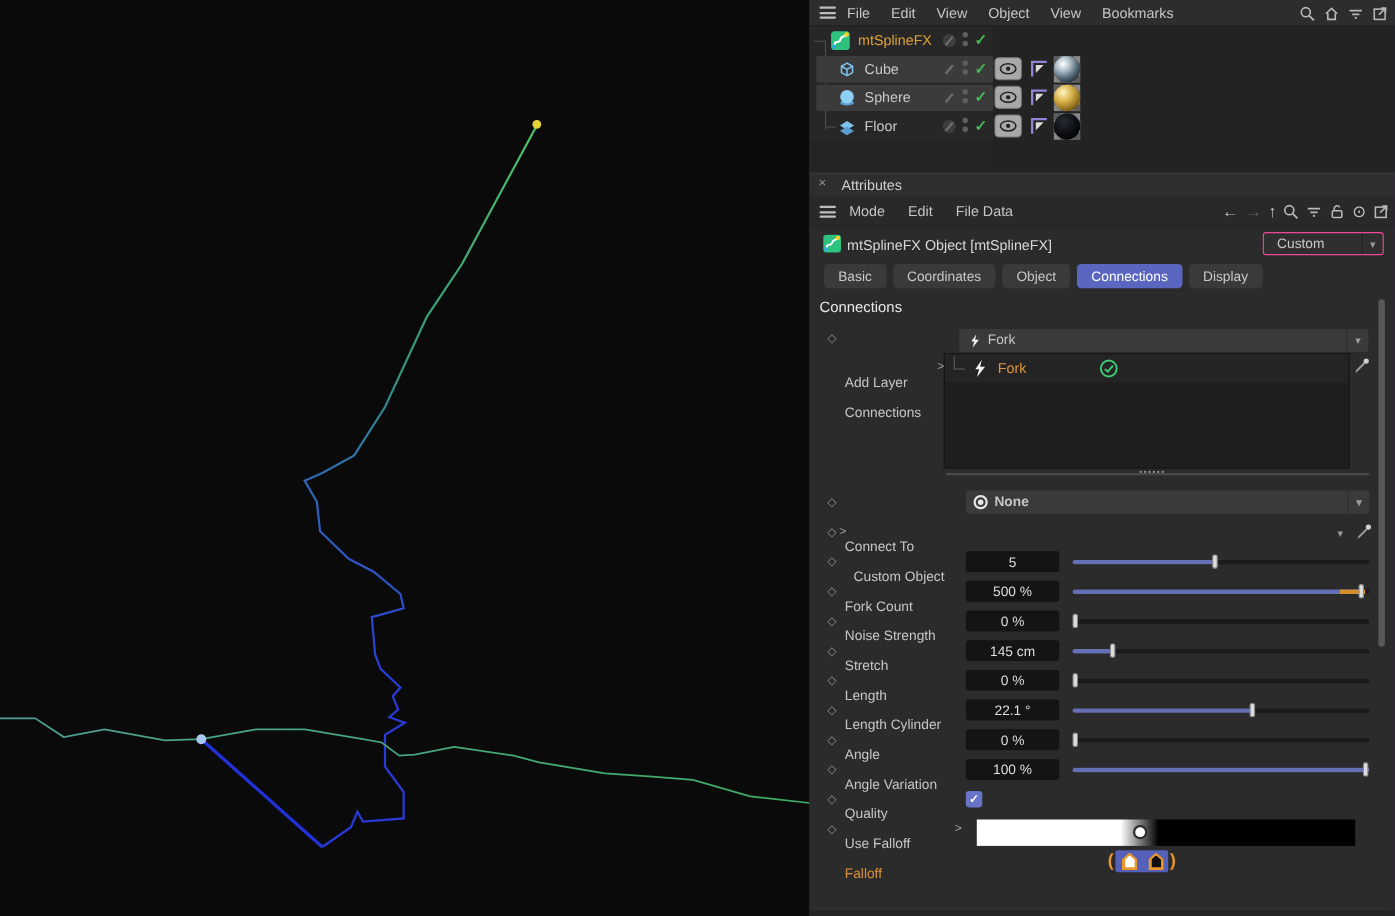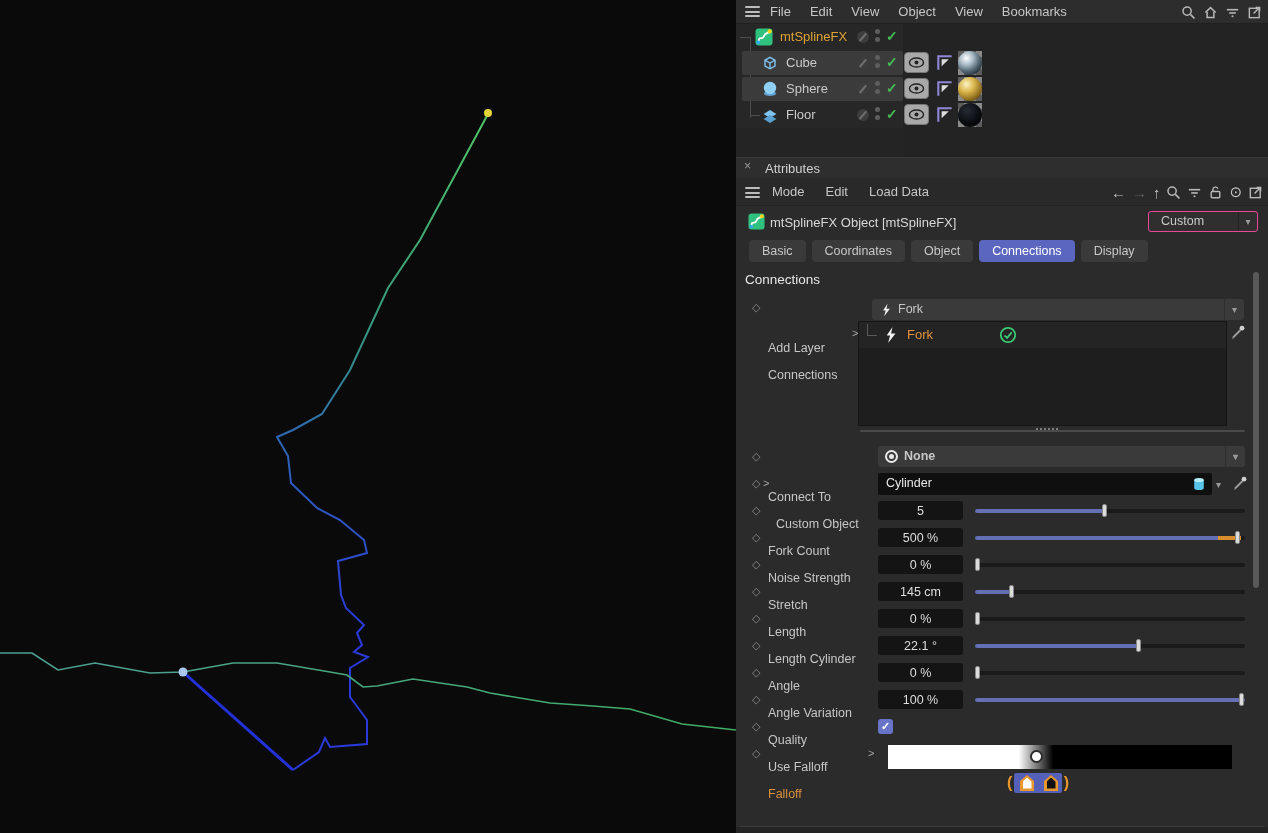--- a/index.html
+++ b/index.html
@@ -344,21 +344,21 @@
 
     <div id="attr-menu">
       <span class="hamburger">
           <div></div>
           <div></div>
           <div></div>
         </span>
       <nav id="attr-menu-items">
           <span class="menu-label">Mode</span>
           <span class="menu-label">Edit</span>
-          <span class="menu-label">Load Data</span>
+          <span class="menu-label">File Data</span>
         </nav>
       <div id="attr-toolbar">
         <span class="arrow-glyph">←</span>
         <span class="arrow-glyph dim">→</span>
         <span class="arrow-glyph">↑</span>
         <span class="tb-icon">
             <svg viewBox="0 0 16 16">
               <circle cx="6.5" cy="6.5" r="4.4" fill="none" stroke="#b8b8b8" stroke-width="1.6"></circle>
               <line x1="10" y1="10" x2="14.4" y2="14.4" stroke="#b8b8b8" stroke-width="1.8"></line>
             </svg>
@@ -464,27 +464,20 @@
             <div class="dd" style="left: 142px; top: 2px; width: 367px; font-weight: bold;">
               <span class="radio-ico"></span>
               <span class="dd-val">None</span>
               <span class="dd-arr">▾</span>
             </div>
           </div>
           <div class="param-row" style="top: 207px;">
             <span class="diamond">◇</span>
             <span class="caret-pre">&gt;</span>
             <span class="p-label" style="left: 40px;">Custom Object</span>
-            <div class="linkfield">
-              <span class="lf-val">Cylinder</span>
-              <span class="lf-cyl"><svg viewBox="0 0 16 16">
-                  <path d="M3.2 4 v8 a4.8 2 0 0 0 9.6 0 V4" fill="#57c3e8"></path>
-                  <ellipse cx="8" cy="4" rx="4.8" ry="2" fill="#b6ecfa"></ellipse>
-                </svg></span>
-            </div>
             <span class="lf-caret">▾</span>
             <span class="lf-dropper"><svg viewBox="0 0 16 16">
                 <line x1="3" y1="13.5" x2="10.5" y2="6" stroke="#9d9d9d" stroke-width="1.8"></line>
                 <circle cx="12" cy="4.2" r="2.4" fill="#cfcfcf"></circle>
                 <path d="M2 15 L3.6 14.2 2.8 13.2 Z" fill="#9d9d9d"></path>
               </svg></span>
           </div>
           <div class="param-row" style="top: 234px;">
             <span class="diamond">◇</span>
             <span class="p-label" style="left: 32px;">Fork Count</span>

